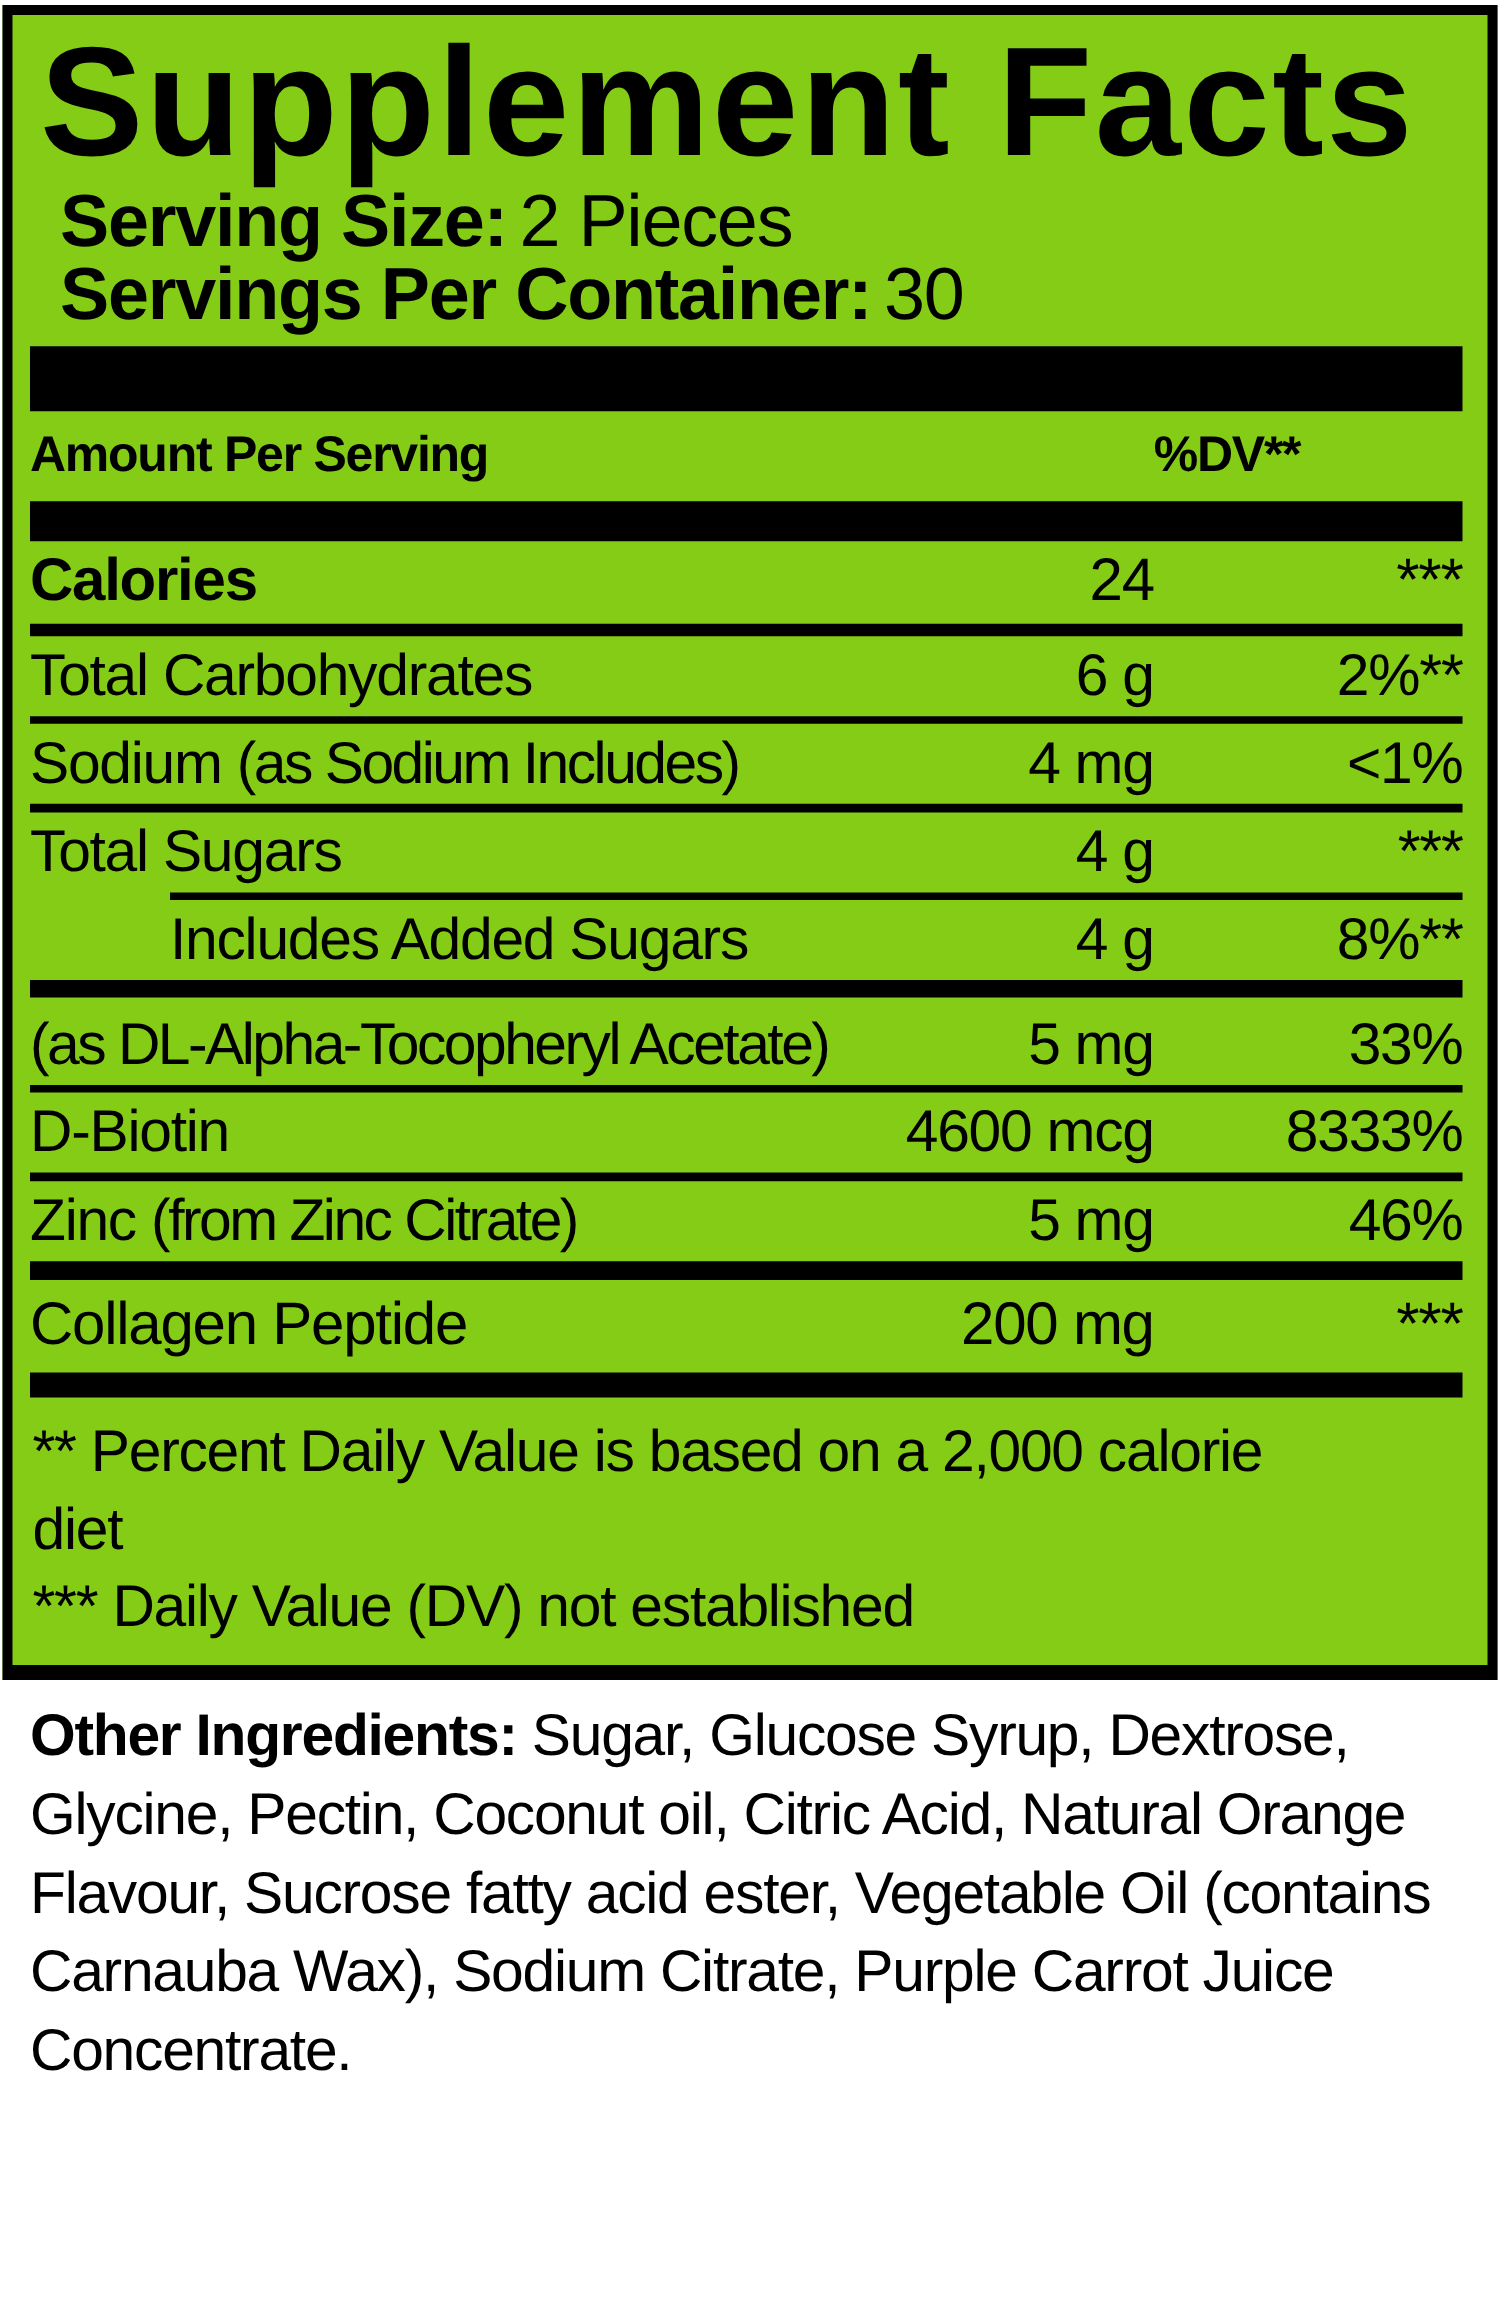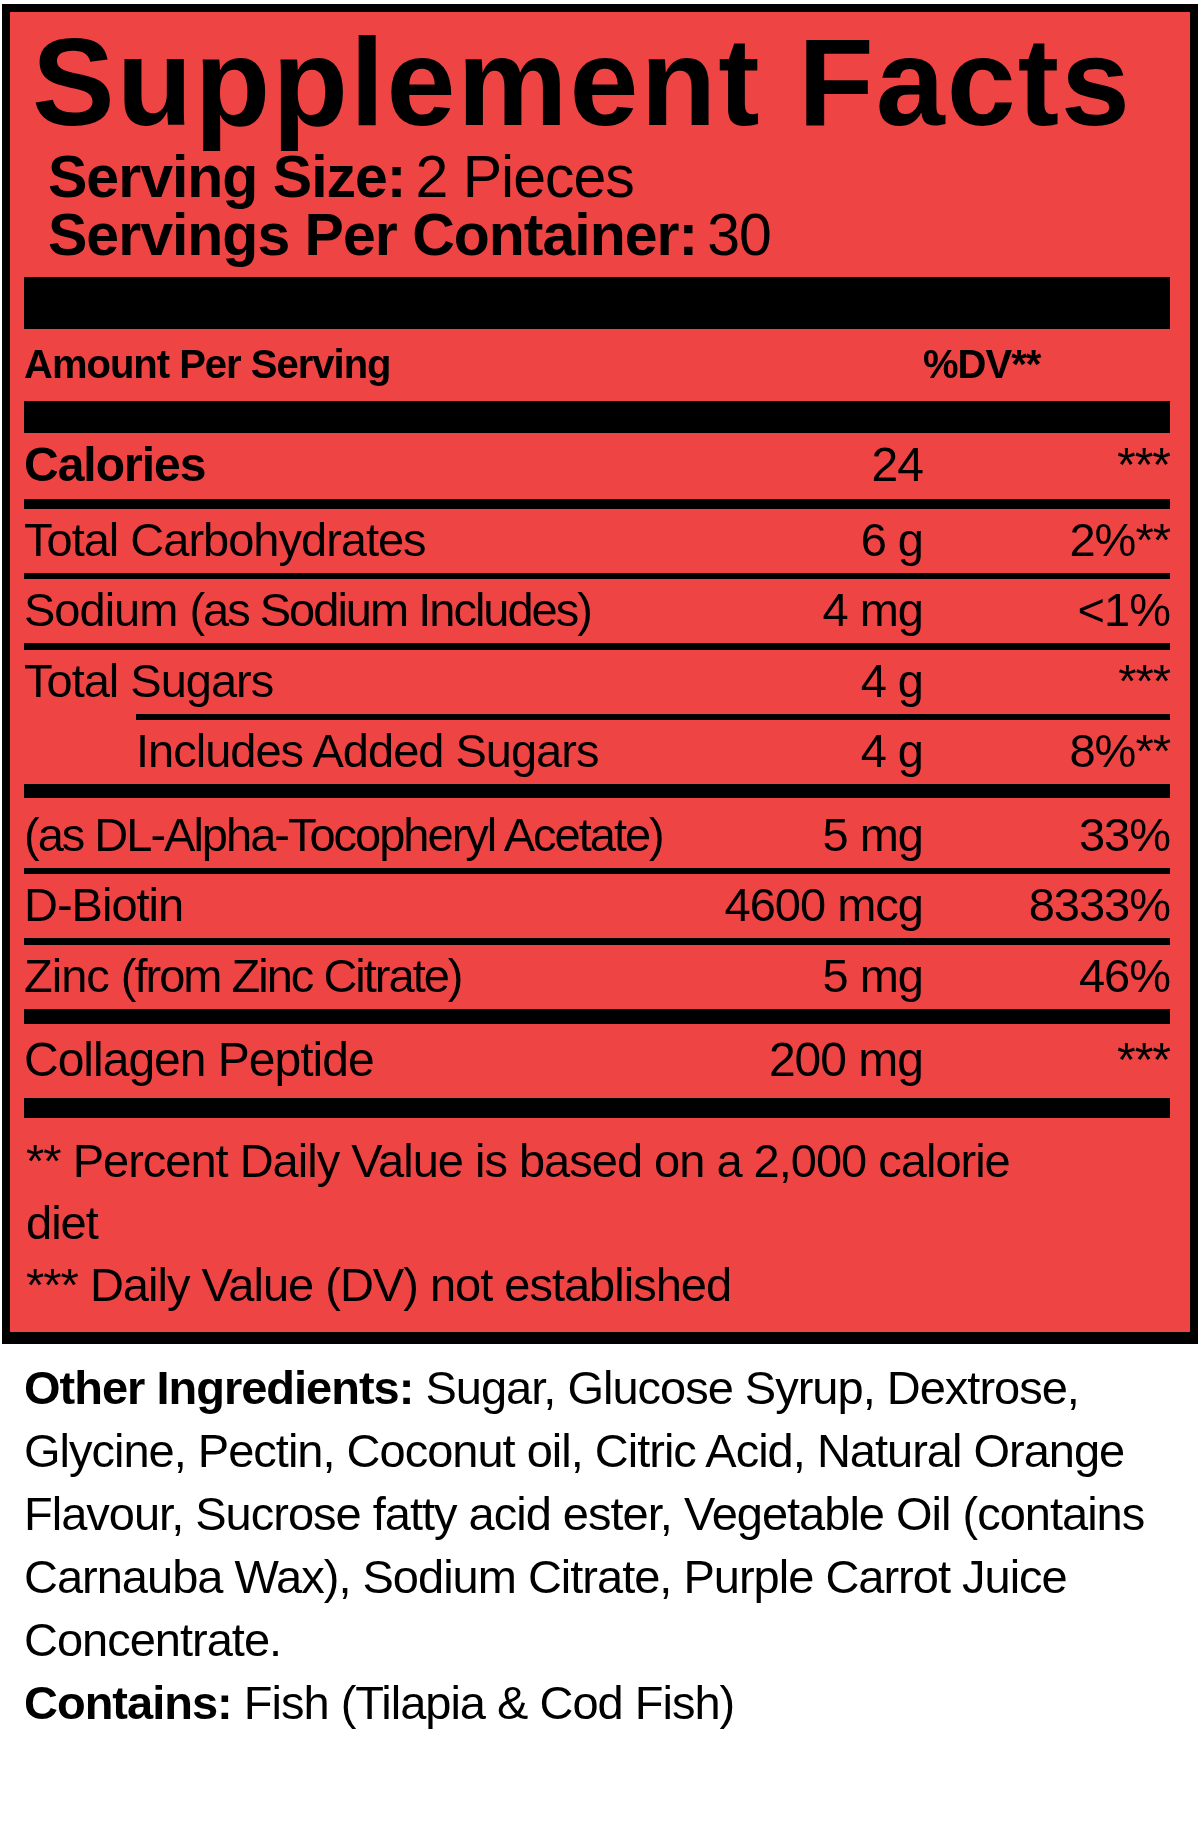--- a/index.html
+++ b/index.html
@@ -9,21 +9,21 @@
     font-family: "Liberation Sans", "DejaVu Sans", sans-serif;
     color: #000;
   }
   .page { width: 1200px; height: 1846px; }
 
   
   .box {
     margin: 4px 2px 0 2px;
     border: 8px solid #000;
     border-bottom-width: 12px;
-    background: #ef4444;
+    background: #84cc16;
   }
   .box-inner { padding: 6px 20px 8px 14px; }
 
   .title {
     font-weight: bold;
     font-size: 124px;
     line-height: 1.04;
     letter-spacing: 2px;
     margin-left: 8px;
     white-space: nowrap;
@@ -188,17 +188,14 @@
         <div class="footnote">*** Daily Value (DV) not established</div>
       </div>
 
     </div>
   </div>
 
   <div class="ingredients">
     <span class="b">Other Ingredients:</span> <span>Sugar, Glucose Syrup, Dextrose, Glycine, Pectin, Coconut oil, Citric Acid, Natural Orange Flavour, Sucrose fatty acid ester, Vegetable Oil (contains Carnauba Wax), Sodium Citrate, Purple Carrot Juice Concentrate.</span>
   </div>
 
-  <div class="contains-line">
-    <span class="b">Contains:</span> <span>Fish (Tilapia &amp; Cod Fish)</span>
-  </div>
 
 </div>
 
 </body></html>

